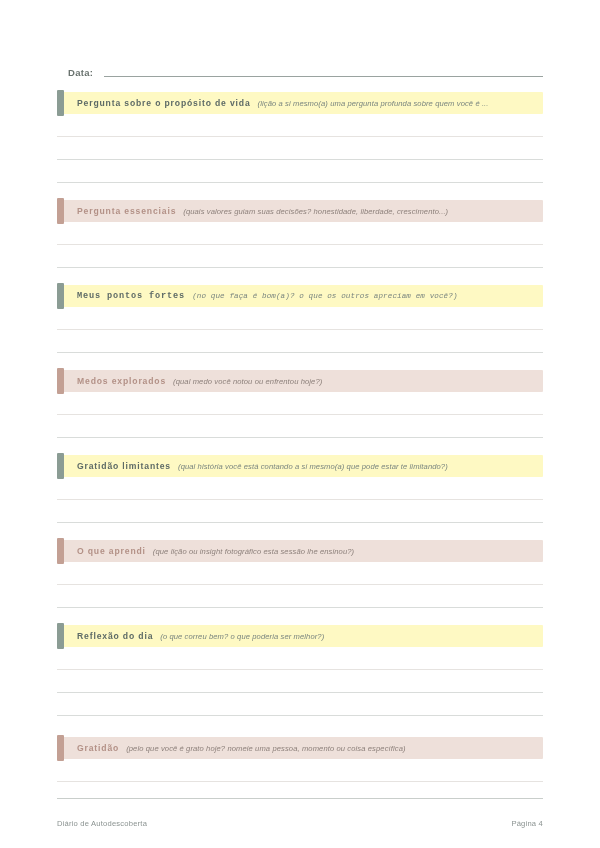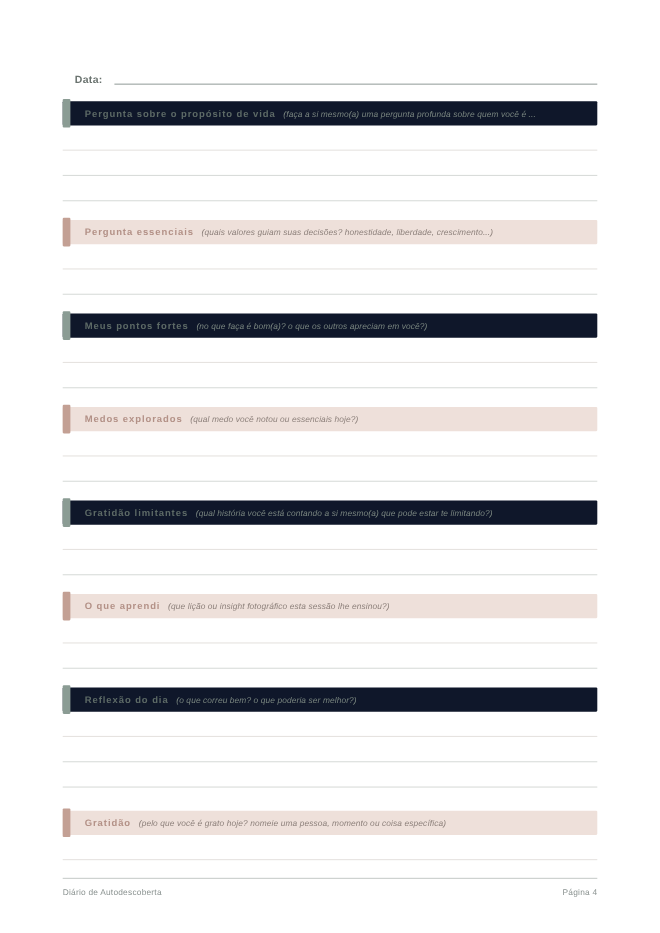--- a/index.html
+++ b/index.html
@@ -82,21 +82,21 @@
   }
   .sec-hint {
     font-size: 7.6px;
     font-style: italic;
     letter-spacing: 0.1px;
     margin-left: 7px;
     white-space: nowrap;
   }
 
   
-  .theme-sage .banner { background: #0f172a; }
+  .theme-sage .banner { background: #fef9c3; }
   .theme-sage .accent { background: #8b9c94; }
   .theme-sage .sec-title { color: #5d6a66; }
   .theme-sage .sec-hint  { color: #79857f; }
 
   
   .theme-rose .banner { background: #eee0da; }
   .theme-rose .accent { background: #c3a094; }
   .theme-rose .sec-title { color: #b39187; }
   .theme-rose .sec-hint  { color: #8d807b; }
 
@@ -116,76 +116,76 @@
     width: 486px;
   }
   .footer-rule {
     border-top: 1px solid #c9cecb;
     height: 0;
   }
   .footer-row {
     display: flex;
     justify-content: space-between;
     align-items: center;
-    margin-top: 8px;
+    margin-top: 20px;
     font-size: 7.6px;
     color: #8b9391;
     letter-spacing: 0.2px;
   }
 </style>
 </head>
 <body>
 
 <div class="page">
 
   <div class="date-row">
     <span class="date-label">Data:</span>
     <span class="date-rule" title=""></span>
   </div>
 
   <div id="sections-host">
       <div class="section theme-sage" style="top: 92px;">
         <div class="banner">
           <span class="accent"></span>
           <span class="sec-title">Pergunta sobre o propósito de vida</span>
-          <span class="sec-hint">(faça a si mesmo(a) uma pergunta profunda sobre quem você é ...</span>
+          <span class="sec-hint">(lição a si mesmo(a) uma pergunta profunda sobre quem você é ...</span>
         </div>
         <div class="lines">
           <div class="wline faint"></div>
           <div class="wline"></div>
           <div class="wline"></div>
         </div>
       </div>
       <div class="section theme-rose" style="top: 200px;">
         <div class="banner">
           <span class="accent"></span>
           <span class="sec-title">Pergunta essenciais</span>
           <span class="sec-hint">(quais valores guiam suas decisões? honestidade, liberdade, crescimento...)</span>
         </div>
         <div class="lines">
           <div class="wline faint"></div>
           <div class="wline"></div>
         </div>
       </div>
-      <div class="section theme-sage" style="top: 285px;">
+      <div class="section theme-sage" style="top: 285px; font-family: Liberation Mono, monospace;">
         <div class="banner">
           <span class="accent"></span>
           <span class="sec-title">Meus pontos fortes</span>
           <span class="sec-hint">(no que faça é bom(a)? o que os outros apreciam em você?)</span>
         </div>
         <div class="lines">
           <div class="wline faint"></div>
           <div class="wline"></div>
         </div>
       </div>
       <div class="section theme-rose" style="top: 370px;">
         <div class="banner">
           <span class="accent"></span>
           <span class="sec-title">Medos explorados</span>
-          <span class="sec-hint">(qual medo você notou ou essenciais hoje?)</span>
+          <span class="sec-hint">(qual medo você notou ou enfrentou hoje?)</span>
         </div>
         <div class="lines">
           <div class="wline faint"></div>
           <div class="wline"></div>
         </div>
       </div>
       <div class="section theme-sage" style="top: 455px;">
         <div class="banner">
           <span class="accent"></span>
           <span class="sec-title">Gratidão limitantes</span>

